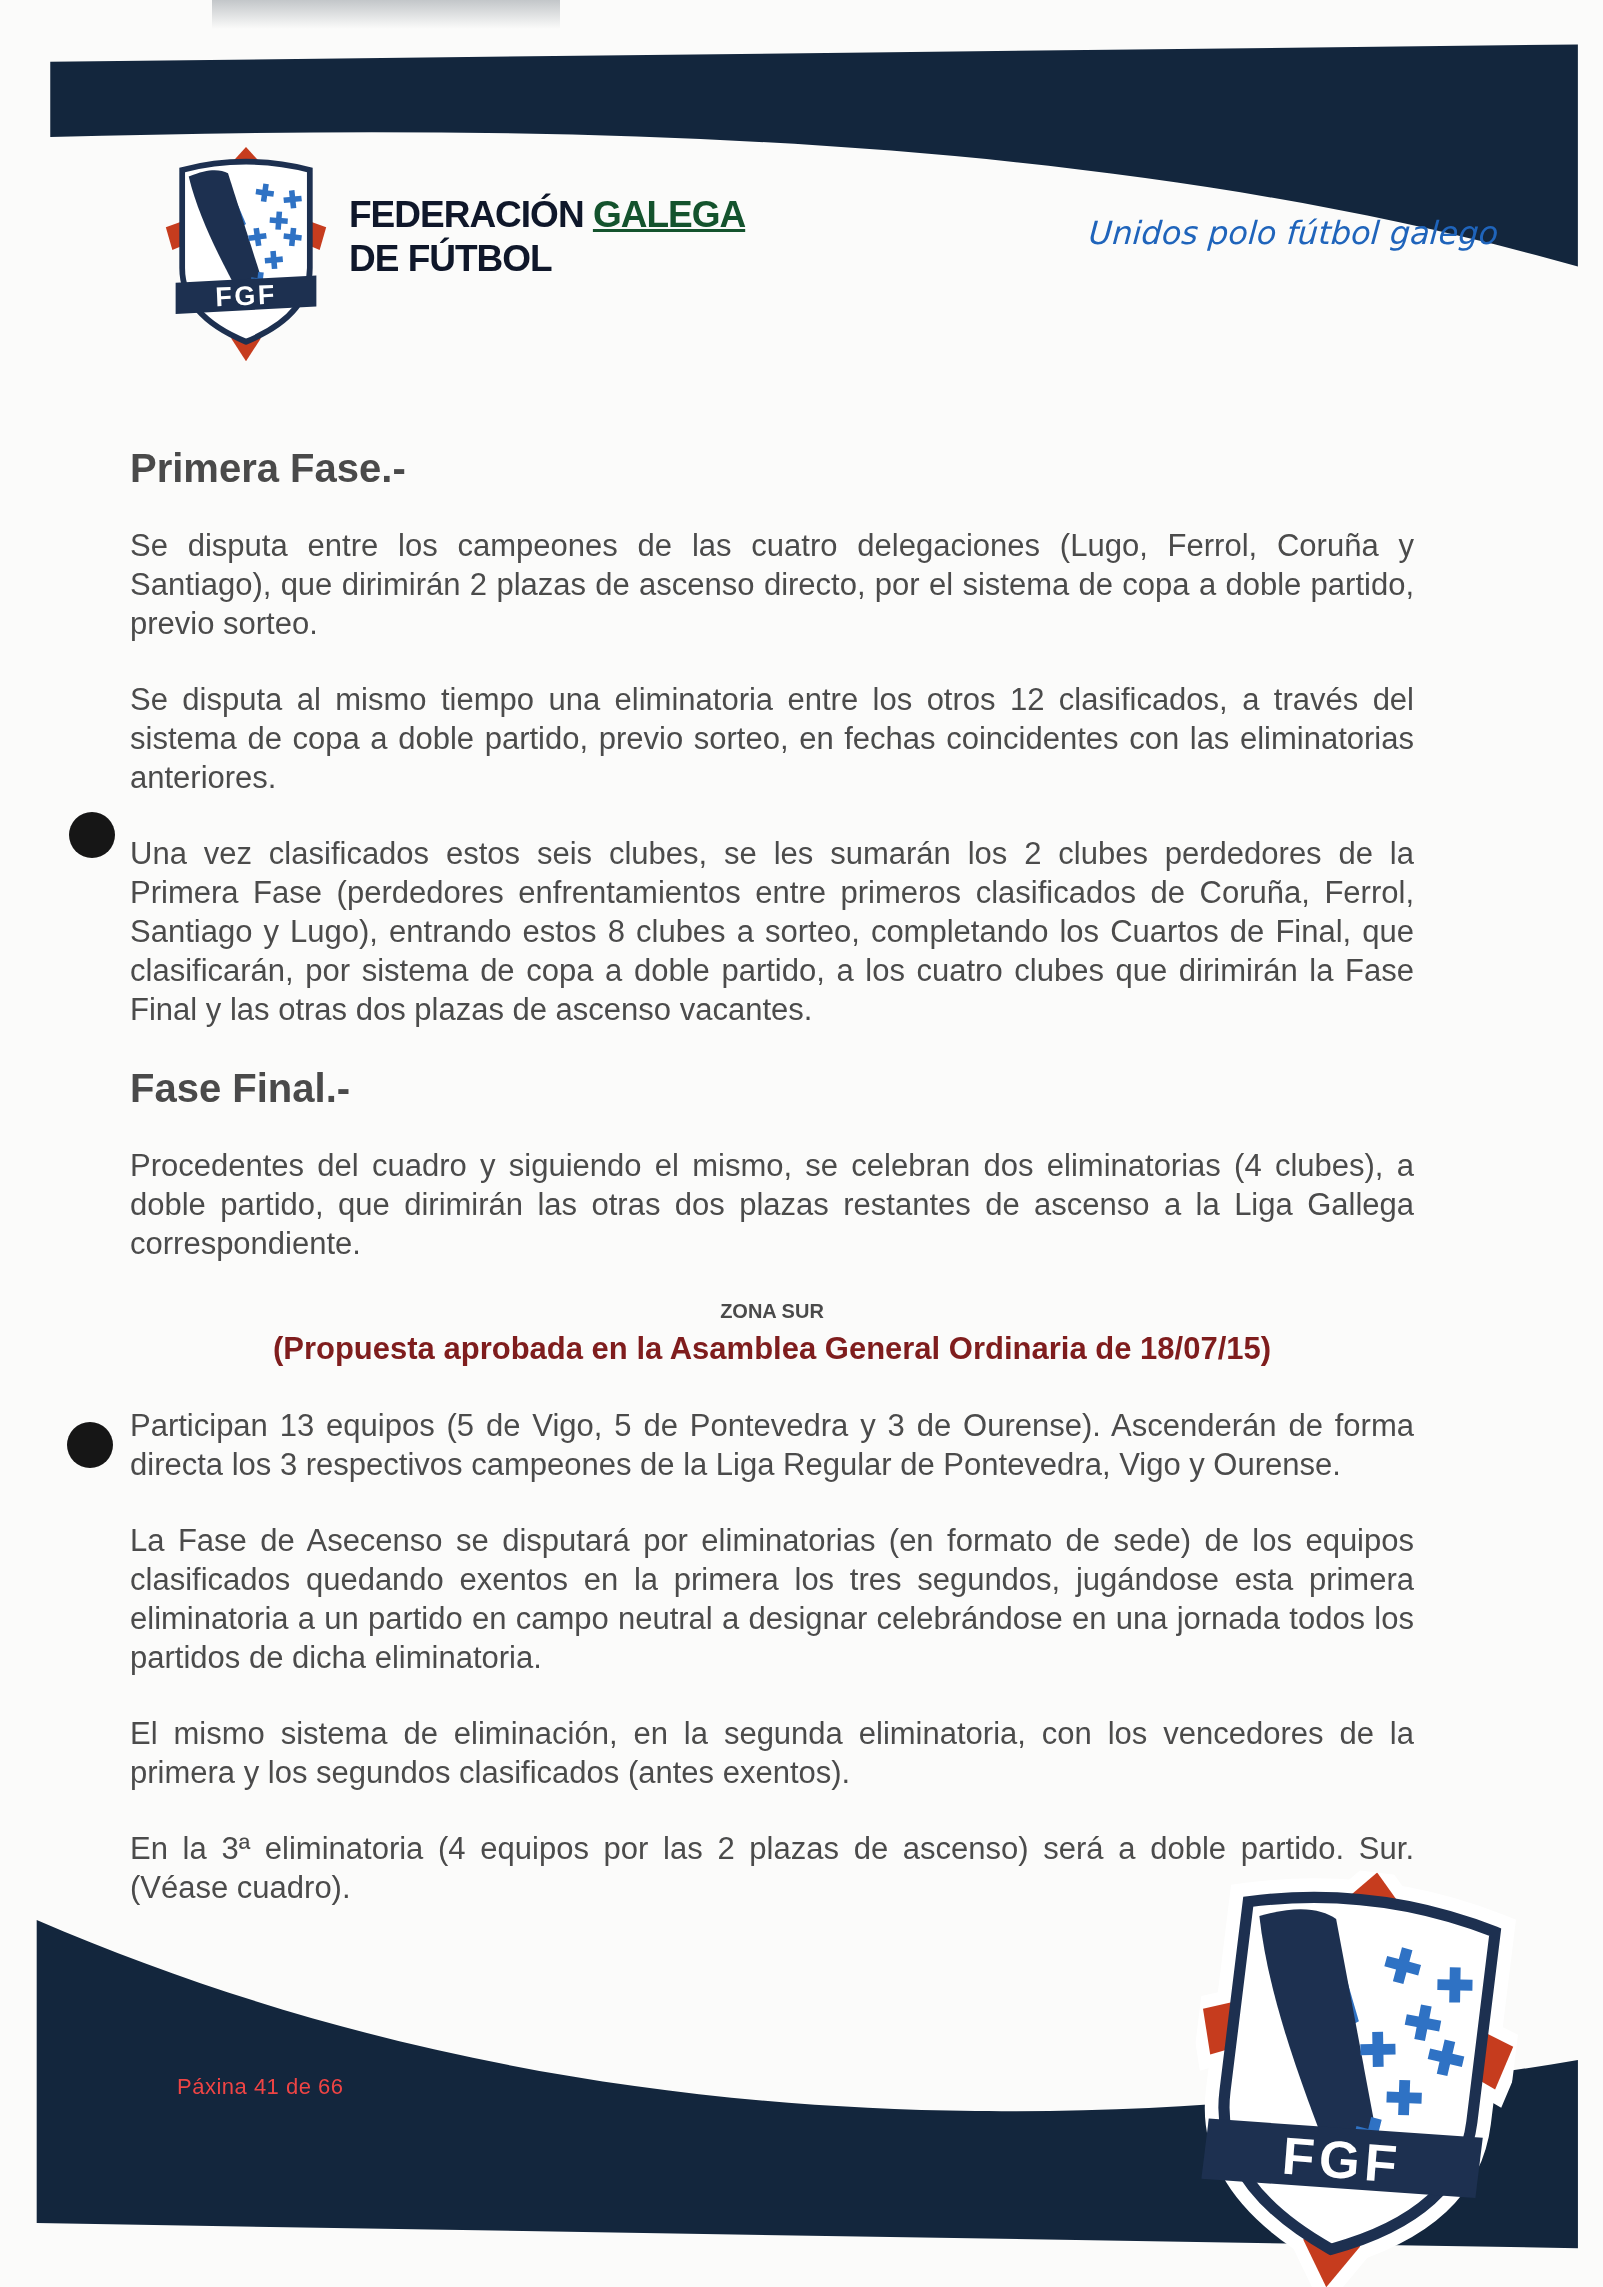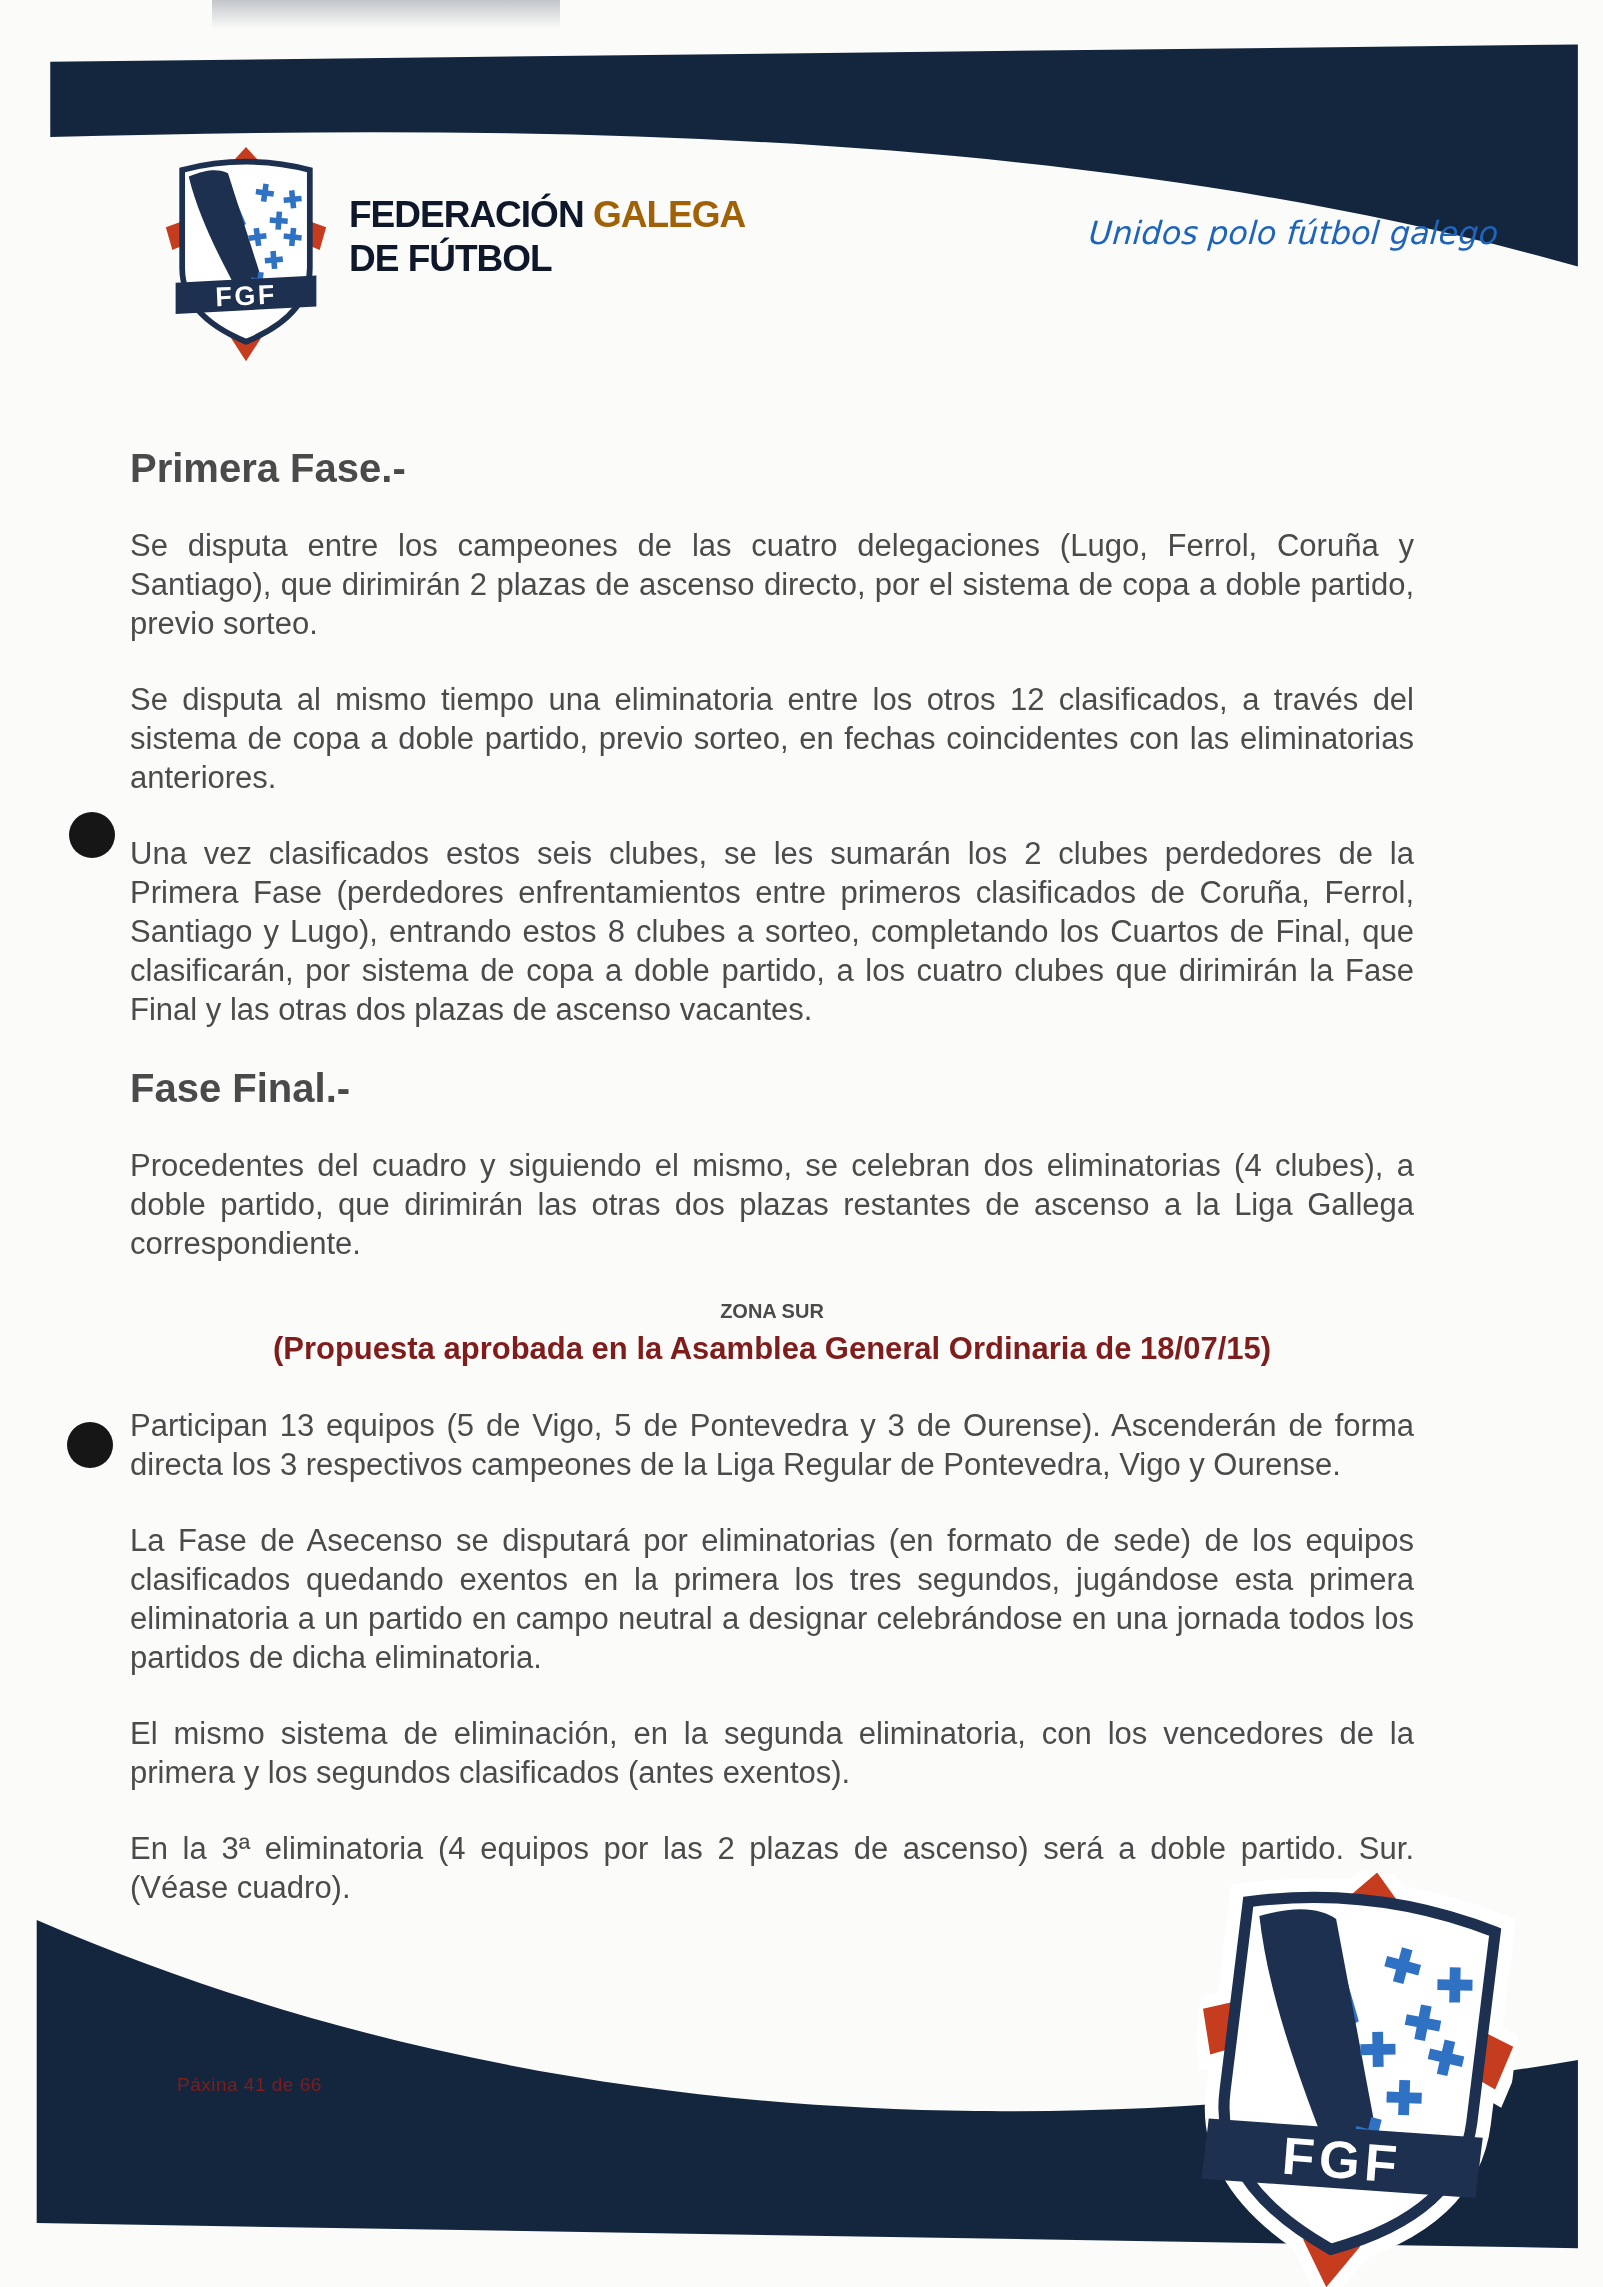--- a/index.html
+++ b/index.html
@@ -12,37 +12,37 @@
   }
   
   .band-top{position:absolute;left:0;top:0;width:1604px;height:309px;}
   .scan-smudge{position:absolute;left:212px;top:0;width:348px;height:29px;
     background:linear-gradient(180deg,rgba(90,100,110,.35),rgba(90,100,110,0));}
   .brand{position:absolute;left:164px;top:147px;width:869px;height:203px;}
   .brand-logo{position:absolute;left:0;top:0;}
   .brand-text{position:absolute;left:185px;top:46px;line-height:44px;
     font-weight:bold;font-size:37px;letter-spacing:-1px;white-space:nowrap;}
   .brand-text .navy{color:#0f172a;}
-  .brand-text .blue{color:#a16207;}
+  .brand-text .blue{color:#14532d;text-decoration:underline;}
   .slogan{position:absolute;left:1089px;top:214px;
     font-family:"DejaVu Sans", sans-serif;font-style:italic;
     font-size:32px;color:#1f64bb;transform:skewX(-4deg);white-space:nowrap;}
   
   .content{position:absolute;left:130px;top:446px;width:1284px;color:#4b4b4b;}
   .content p{margin:12px 0 37px;font-size:31px;line-height:39px;text-align:justify;}
   .content .doc-heading{margin:0 0 35px;font-size:40px;font-weight:bold;color:#4a4a4a;}
   .zone-head{text-align:center;font-weight:bold;font-size:20px;color:#4a4a4a;margin:13.5px 0 0;}
   .zone-sub{text-align:center;font-weight:bold;font-size:31px;color:#7f1d1d;margin:8px 0 39px;}
   
   .punch{position:absolute;width:46px;height:46px;border-radius:50%;background:#161616;}
   .punch.p1{left:69px;top:812px;}
   .punch.p2{left:67px;top:1422px;}
   
   .band-bottom{position:absolute;left:0;top:1883px;width:1604px;height:405px;}
-  .page-num{position:absolute;left:177px;top:2074px;font-size:19px;color:#7f1d1d;letter-spacing:0.5px;}
+  .page-num{position:absolute;left:177px;top:2074px;font-size:22px;color:#ef4444;letter-spacing:0.5px;}
   .footer-logo{position:absolute;left:1192px;top:1871px;width:319px;height:415px;}
   .footer-logo svg{transform:rotate(7deg);transform-origin:50% 50%;}
 </style>
 </head>
 <body>
 
 <div class="page">
 
   <svg class="band-top" viewBox="0 0 1661 320" xmlns="http://www.w3.org/2000/svg">
     <path d="M 52 64 L 1634 46 L 1634 276 C 1160 142 620 126 52 142 Z" fill="#13263d"></path>

